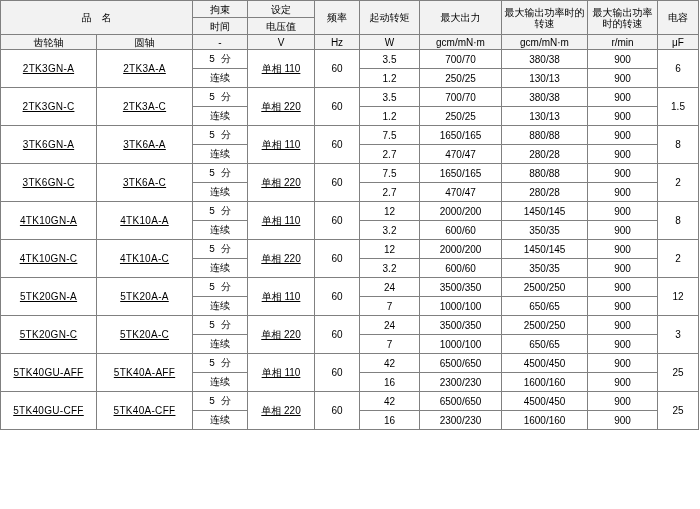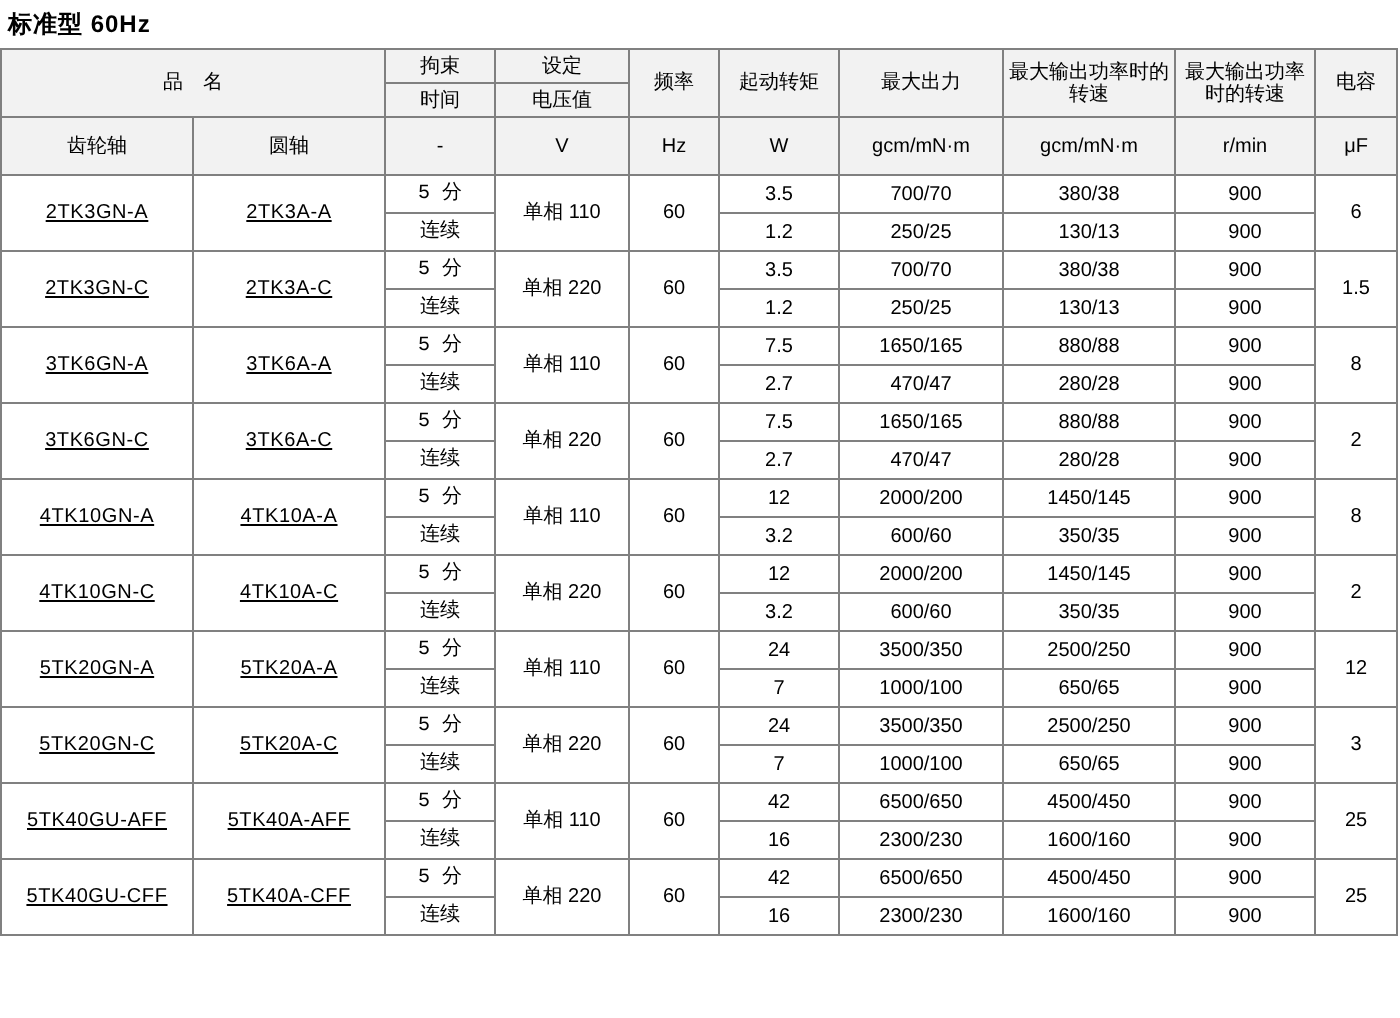--- a/index.html
+++ b/index.html
@@ -41,51 +41,50 @@
     padding: 0;
     line-height: 1.1;
     background: #ffffff;
   }
   thead td {
     background: #f2f2f2 !important;
     font-size: 10.5px;
   }
   .hdr-main { height: 17px; }
   .hdr-sub { height: 17px; }
-  .hdr-unit { height: 29px; font-size: 9.5px; }
+  .hdr-unit { height: 15px; font-size: 9.5px; }
   .unit-row td { background: #f2f2f2 !important; }
   .model-cell {
     font-size: 11px;
     letter-spacing: 0.3px;
     text-decoration: underline;
   }
   .data-cell {
     height: 19px;
     font-size: 10px;
   }
   .time-cell { font-size: 10px; font-family: Liberation Mono, monospace; }
   .two-line { line-height: 1.15; }
-  .nowrap { white-space: nowrap; }
+  .nowrap { white-space: nowrap; text-decoration: underline; }
   col.c-gear   { width: 96px; }
   col.c-round  { width: 96px; }
   col.c-time   { width: 55px; }
   col.c-volt   { width: 67px; }
   col.c-freq   { width: 45px; }
   col.c-out    { width: 60px; }
   col.c-start  { width: 82px; }
   col.c-maxtrq { width: 86px; }
   col.c-maxrpm { width: 70px; }
   col.c-cap    { width: 41px; }
 </style>
 </head>
 <body>
 
 <div id="page">
 
-  <div class="doc-title">标准型  60Hz</div>
 
   <table class="spec">
     <colgroup>
       <col class="c-gear">
         <col class="c-round">
         <col class="c-time">
         <col class="c-volt">
       <col class="c-freq">
         <col class="c-out">
         <col class="c-start">

